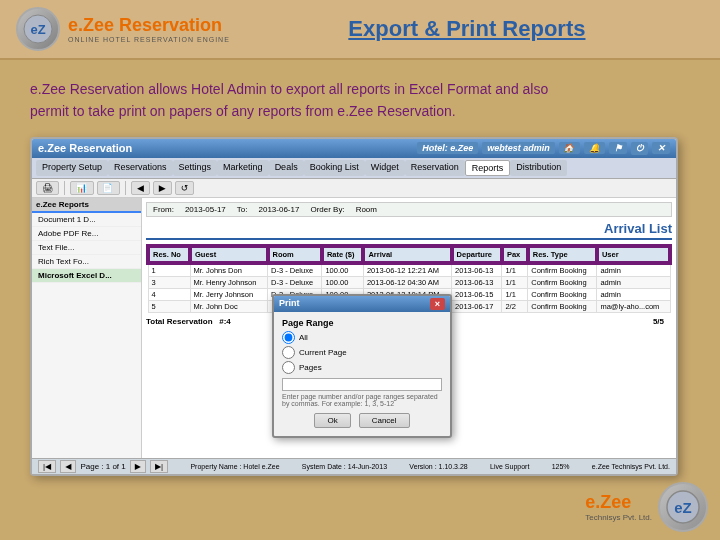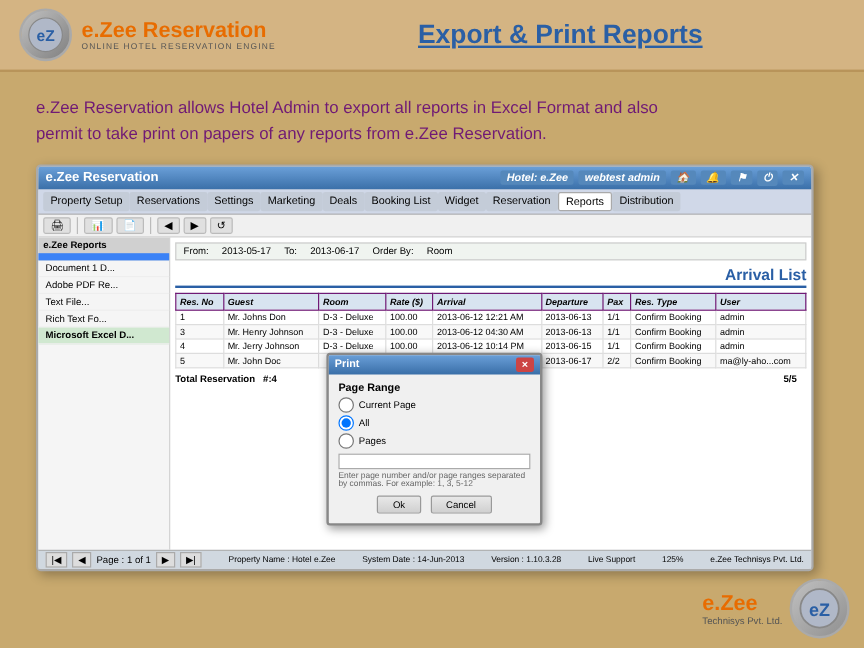--- a/index.html
+++ b/index.html
@@ -195,21 +195,21 @@
       background: #f5f5f5;
       border-right: 1px solid #ccc;
       font-size: 8px;
     }
 
     .left-panel-title {
       background: #d0d0d0;
       padding: 2px 4px;
       font-weight: bold;
       font-size: 8px;
-      border-bottom: 6px solid #3b82f6;
+      border-bottom: 2px solid #3b82f6;
     }
 
     .left-panel-item {
       padding: 2px 6px;
       border-bottom: 1px solid #eee;
       cursor: pointer;
       font-size: 8px;
       white-space: nowrap;
       overflow: hidden;
       text-overflow: ellipsis;
@@ -247,25 +247,24 @@
 
     
     .data-table {
       width: 100%;
       border-collapse: collapse;
       font-size: 7.5px;
     }
 
     .data-table th {
       background: #d8e4f0;
-      border: 1px solid #701a75;
+      border: 4px solid #701a75;
       padding: 2px 3px;
       text-align: left;
       font-size: 7.5px;
-      font-style: italic;
     }
 
     .data-table td {
       border: 1px solid #ddd;
       padding: 1px 3px;
       font-size: 7.5px;
     }
 
     .data-table tr:nth-child(even) td {
       background: #f8f8f8;
@@ -583,26 +582,26 @@
     </div>
 
     <div class="print-dialog">
       <div class="dialog-title-bar">
         <span>Print</span>
         <span class="close-btn">×</span>
       </div>
       <div class="dialog-section">
         <div class="dialog-label">Page Range</div>
         <div class="radio-row">
+          <input type="radio" name="pagerange" checked="" style="">
+          <label>All</label>
+        </div>
+        <div class="radio-row">
           <input type="radio" name="pagerange" style="">
           <label>Current Page</label>
-        </div>
-        <div class="radio-row">
-          <input type="radio" name="pagerange" checked="" style="">
-          <label>All</label>
         </div>
         <div class="radio-row">
           <input type="radio" name="pagerange" style="">
           <label>Pages</label>
         </div>
         <input type="text" class="dialog-input" placeholder="" style="">
         <div class="dialog-hint">Enter page number and/or page ranges separated<br>by commas. For example: 1, 3, 5-12</div>
       </div>
       <div class="dialog-buttons">
         <button class="dialog-btn">Ok</button>

